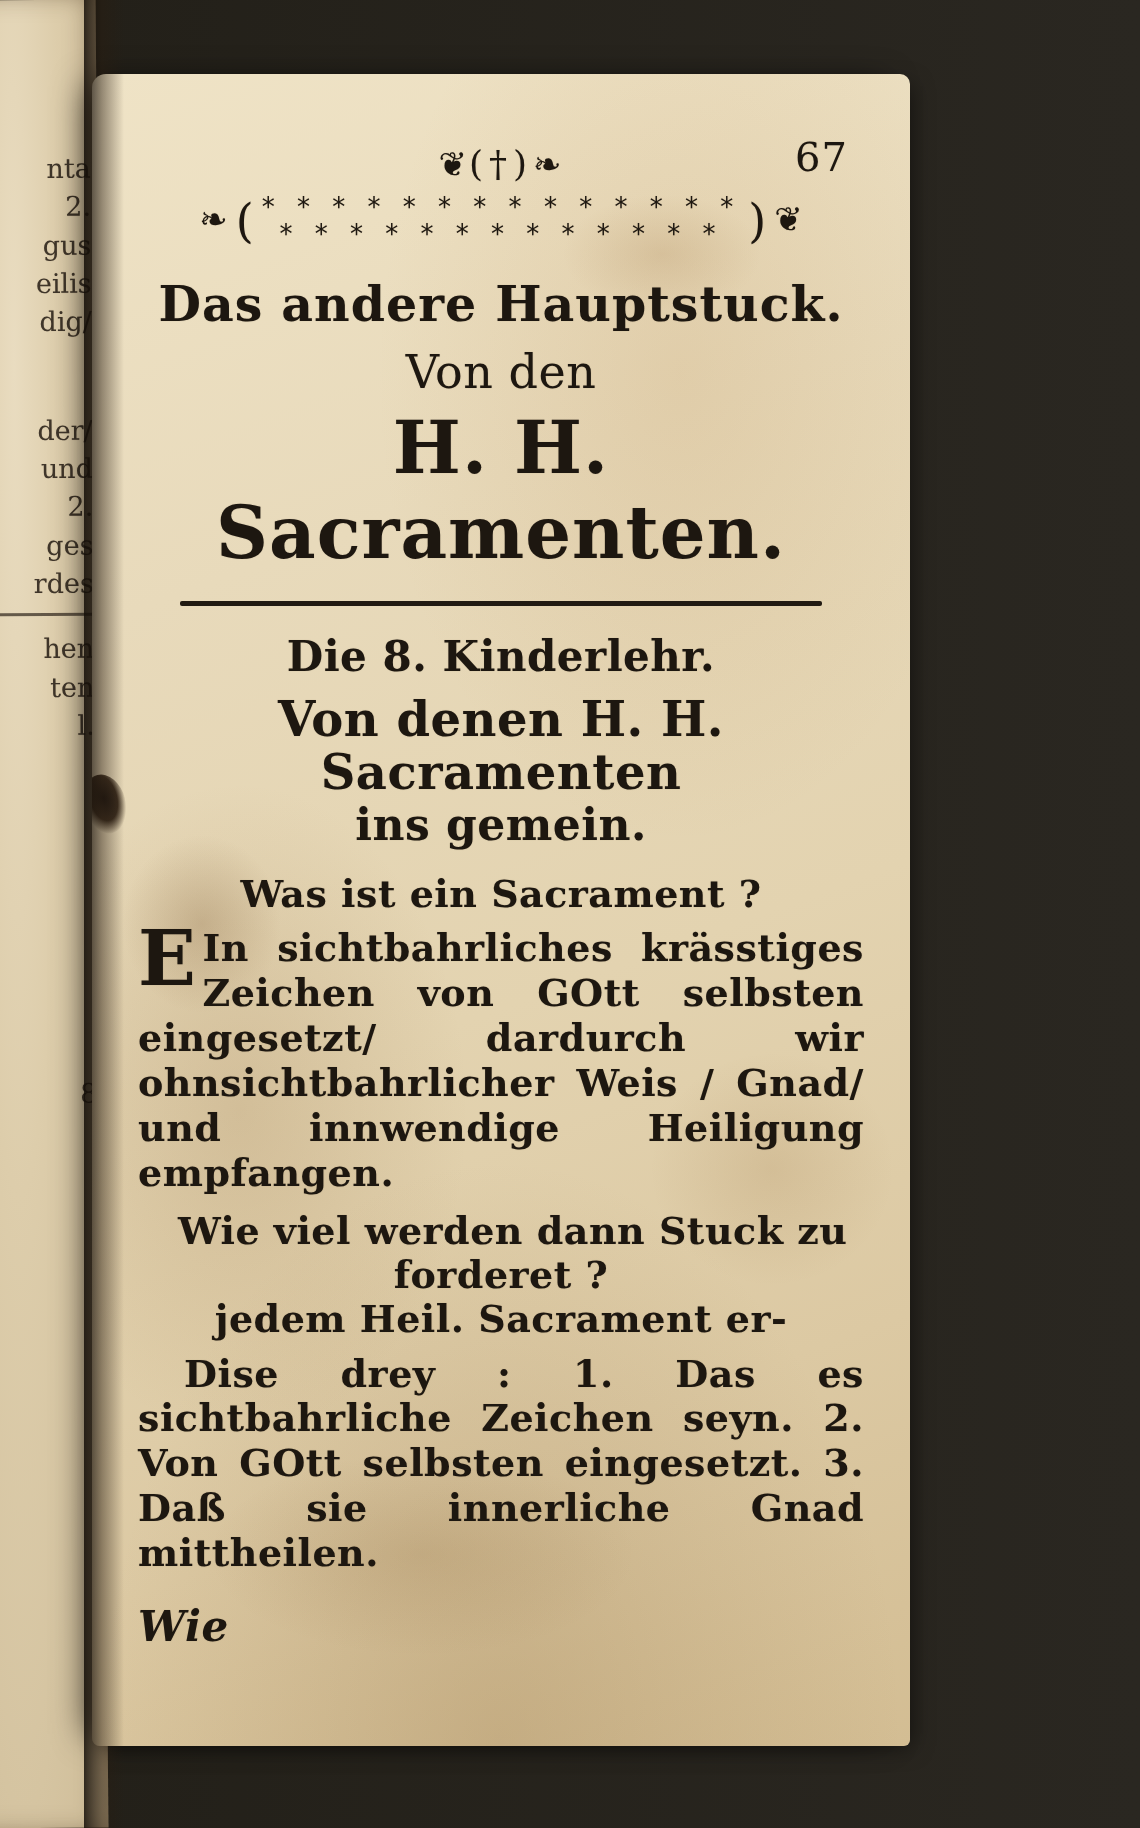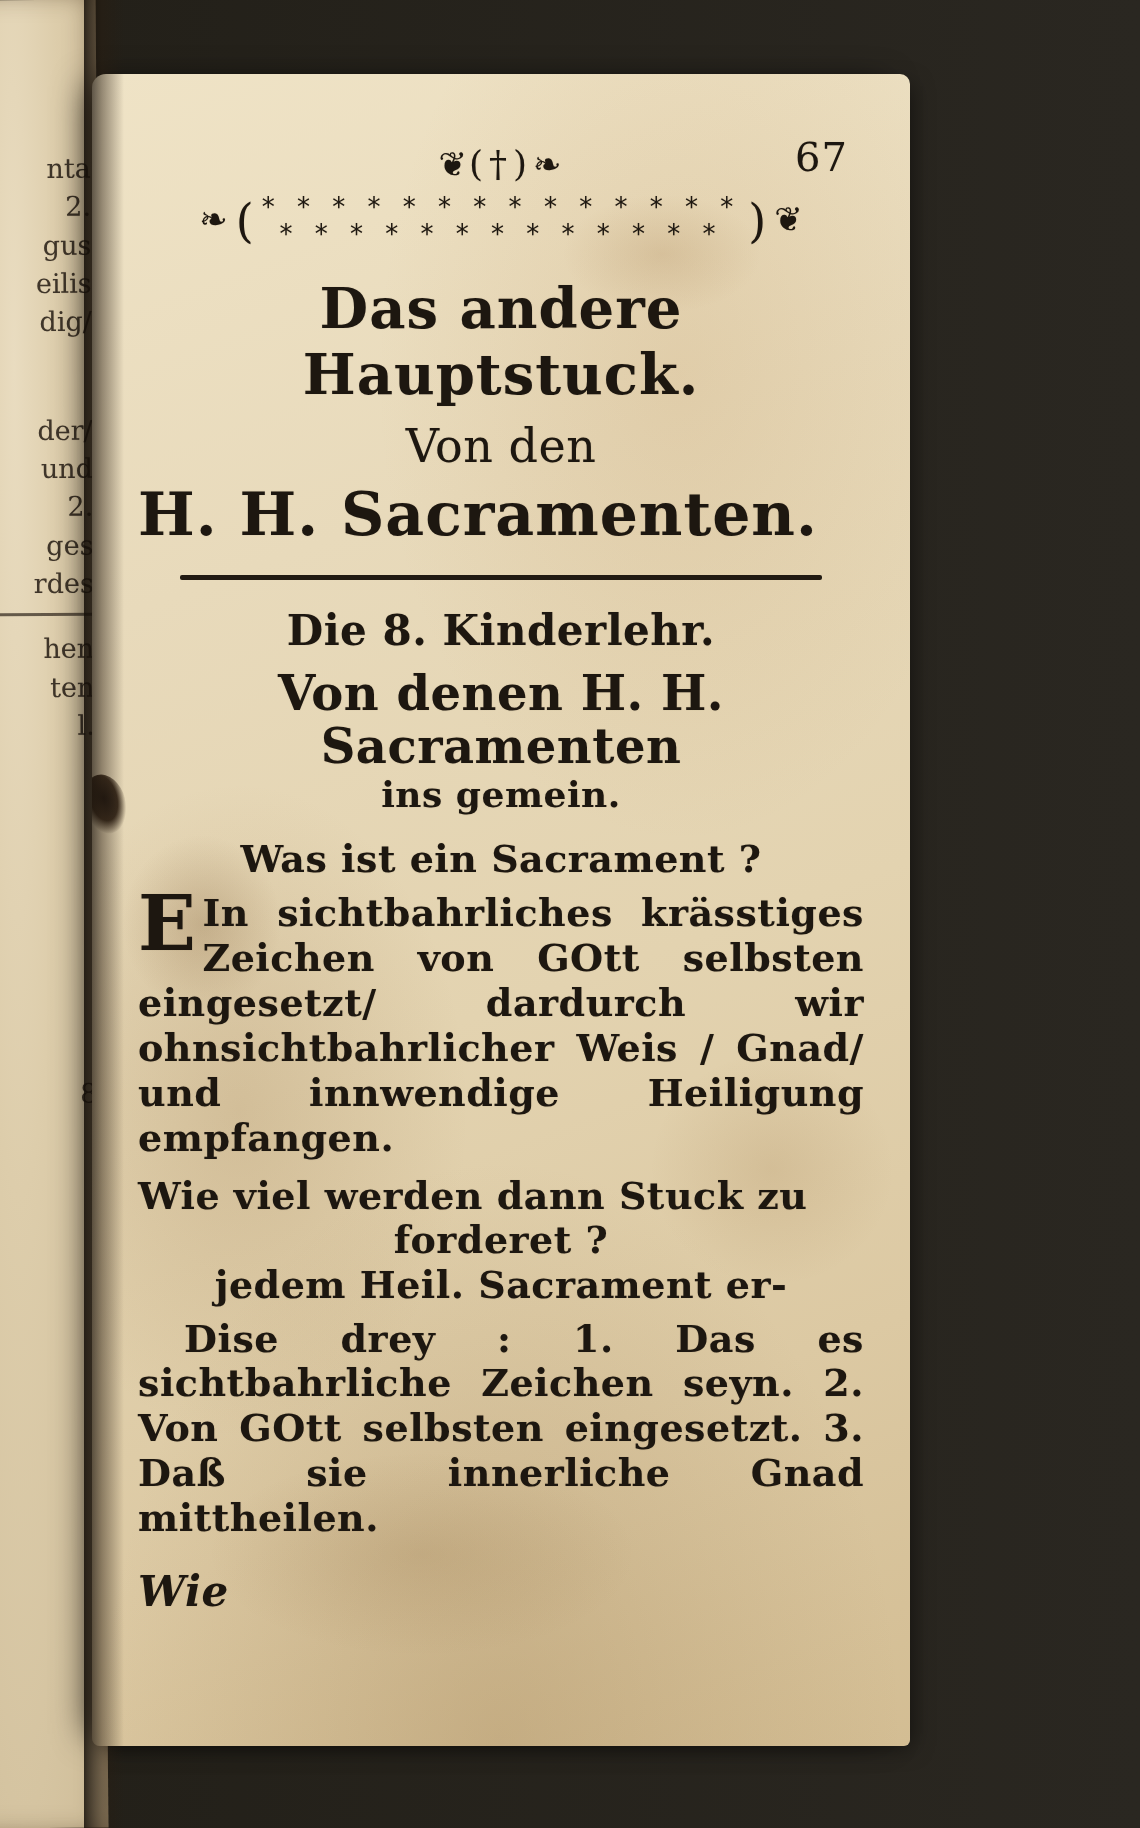--- a/index.html
+++ b/index.html
@@ -156,33 +156,33 @@
   }
 
   
   .fraktur {
     font-family: "DejaVu Serif", serif;
     font-weight: 700;
     letter-spacing: .5px;
   }
   .title-main {
     text-align: center;
-    font-size: 56px;
+    font-size: 49px;
     margin-top: 26px;
     letter-spacing: 1px;
   }
   .title-sub {
     text-align: center;
     font-size: 46px;
     margin-top: 12px;
     font-weight: 400;
   }
   .title-big {
-    text-align: left;
-    font-size: 60px;
+    text-align: center;
+    font-size: 72px;
     margin-top: 6px;
     letter-spacing: 1px;
   }
   .rule {
     height: 5px;
     background: #211a12;
     margin: 26px 42px 0 42px;
     border-radius: 2px;
   }
 
@@ -192,21 +192,21 @@
     margin-top: 26px;
     font-weight: 700;
   }
   .lesson-title {
     text-align: center;
     font-size: 48px;
     margin-top: 12px;
     font-weight: 700;
     line-height: 1.12;
   }
-  .lesson-title .l2 { font-size: 36px; }
+  .lesson-title .l2 { font-size: 44px; }
 
   .question {
     text-align: center;
     font-size: 38px;
     margin-top: 22px;
     font-weight: 700;
   }
 
   .answer {
     font-size: 38px;
@@ -222,21 +222,21 @@
     padding: 2px 6px 0 0;
     font-weight: 700;
   }
   .q-block {
     font-size: 38px;
     line-height: 1.16;
     margin-top: 14px;
     font-weight: 700;
     text-align: center;
   }
-  .q-block .ln1 { text-align: left; }
+  .q-block .ln1 { text-align: left; margin-left: 40px; }
   .answer2 {
     font-size: 38px;
     line-height: 1.18;
     margin-top: 10px;
     text-align: justify;
     font-weight: 700;
   }
   .catchword {
     font-size: 42px;
     font-weight: 700;

